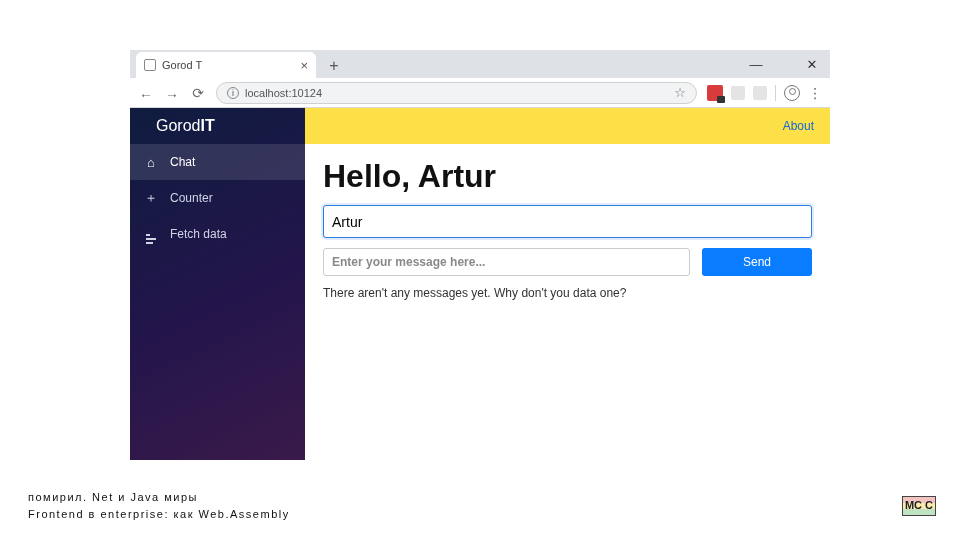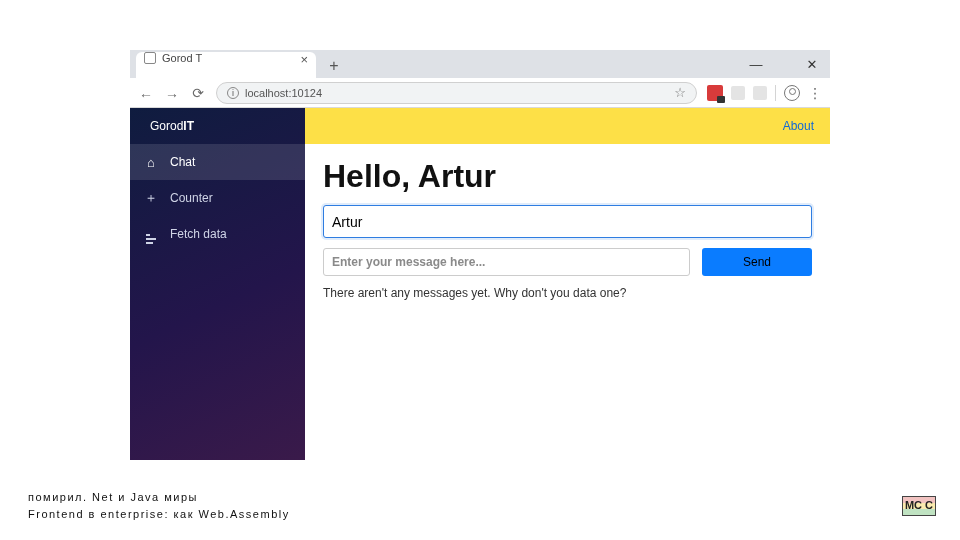--- a/index.html
+++ b/index.html
@@ -27,21 +27,21 @@
     display: flex;
     align-items: flex-end;
   }
   .tab {
     height: 26px;
     width: 180px;
     margin-left: 6px;
     background: #fff;
     border-radius: 6px 6px 0 0;
     display: flex;
-    align-items: flex-start;
+    align-items: center;
     padding: 0 8px;
     gap: 6px;
     font-size: 11px;
     color: #444;
   }
   .tab .favicon {
     width: 12px; height: 12px;
     border: 1px solid #888;
     border-radius: 2px;
   }
@@ -142,22 +142,22 @@
     width: 175px;
     background: linear-gradient(155deg, #0f1c3f 0%, #23154b 55%, #3a1a4a 100%);
     color: #fff;
     display: flex;
     flex-direction: column;
     font-size: 12px;
   }
   .brand-dark {
     height: 36px;
     display: flex; align-items: center;
-    padding: 0 20px;
-    font-size: 12px;
+    padding: 0 26px;
+    font-size: 16px;
   }
   .brand-dark b { font-weight: 700; }
   .nav-item {
     height: 36px;
     display: flex; align-items: center;
     gap: 12px;
     padding: 0 14px;
     color: #cfd4e6;
     font-size: 12px;
   }
@@ -214,21 +214,21 @@
     border-radius: 3px;
     padding: 0 8px;
     font-size: 12px;
     font-weight: bold;
   }
   .msg-input::placeholder { color: #8a8a8a; }
   .send-btn {
     width: 110px;
     height: 28px;
     background: #0a7cff;
-    color: #000000;
+    color: #ffffff;
     border: none;
     border-radius: 3px;
     font-size: 12px;
     cursor: pointer;
   }
   .empty { font-size: 12px; color: #333; }
 
   .footer-caption {
     position: absolute;
     left: 28px;

